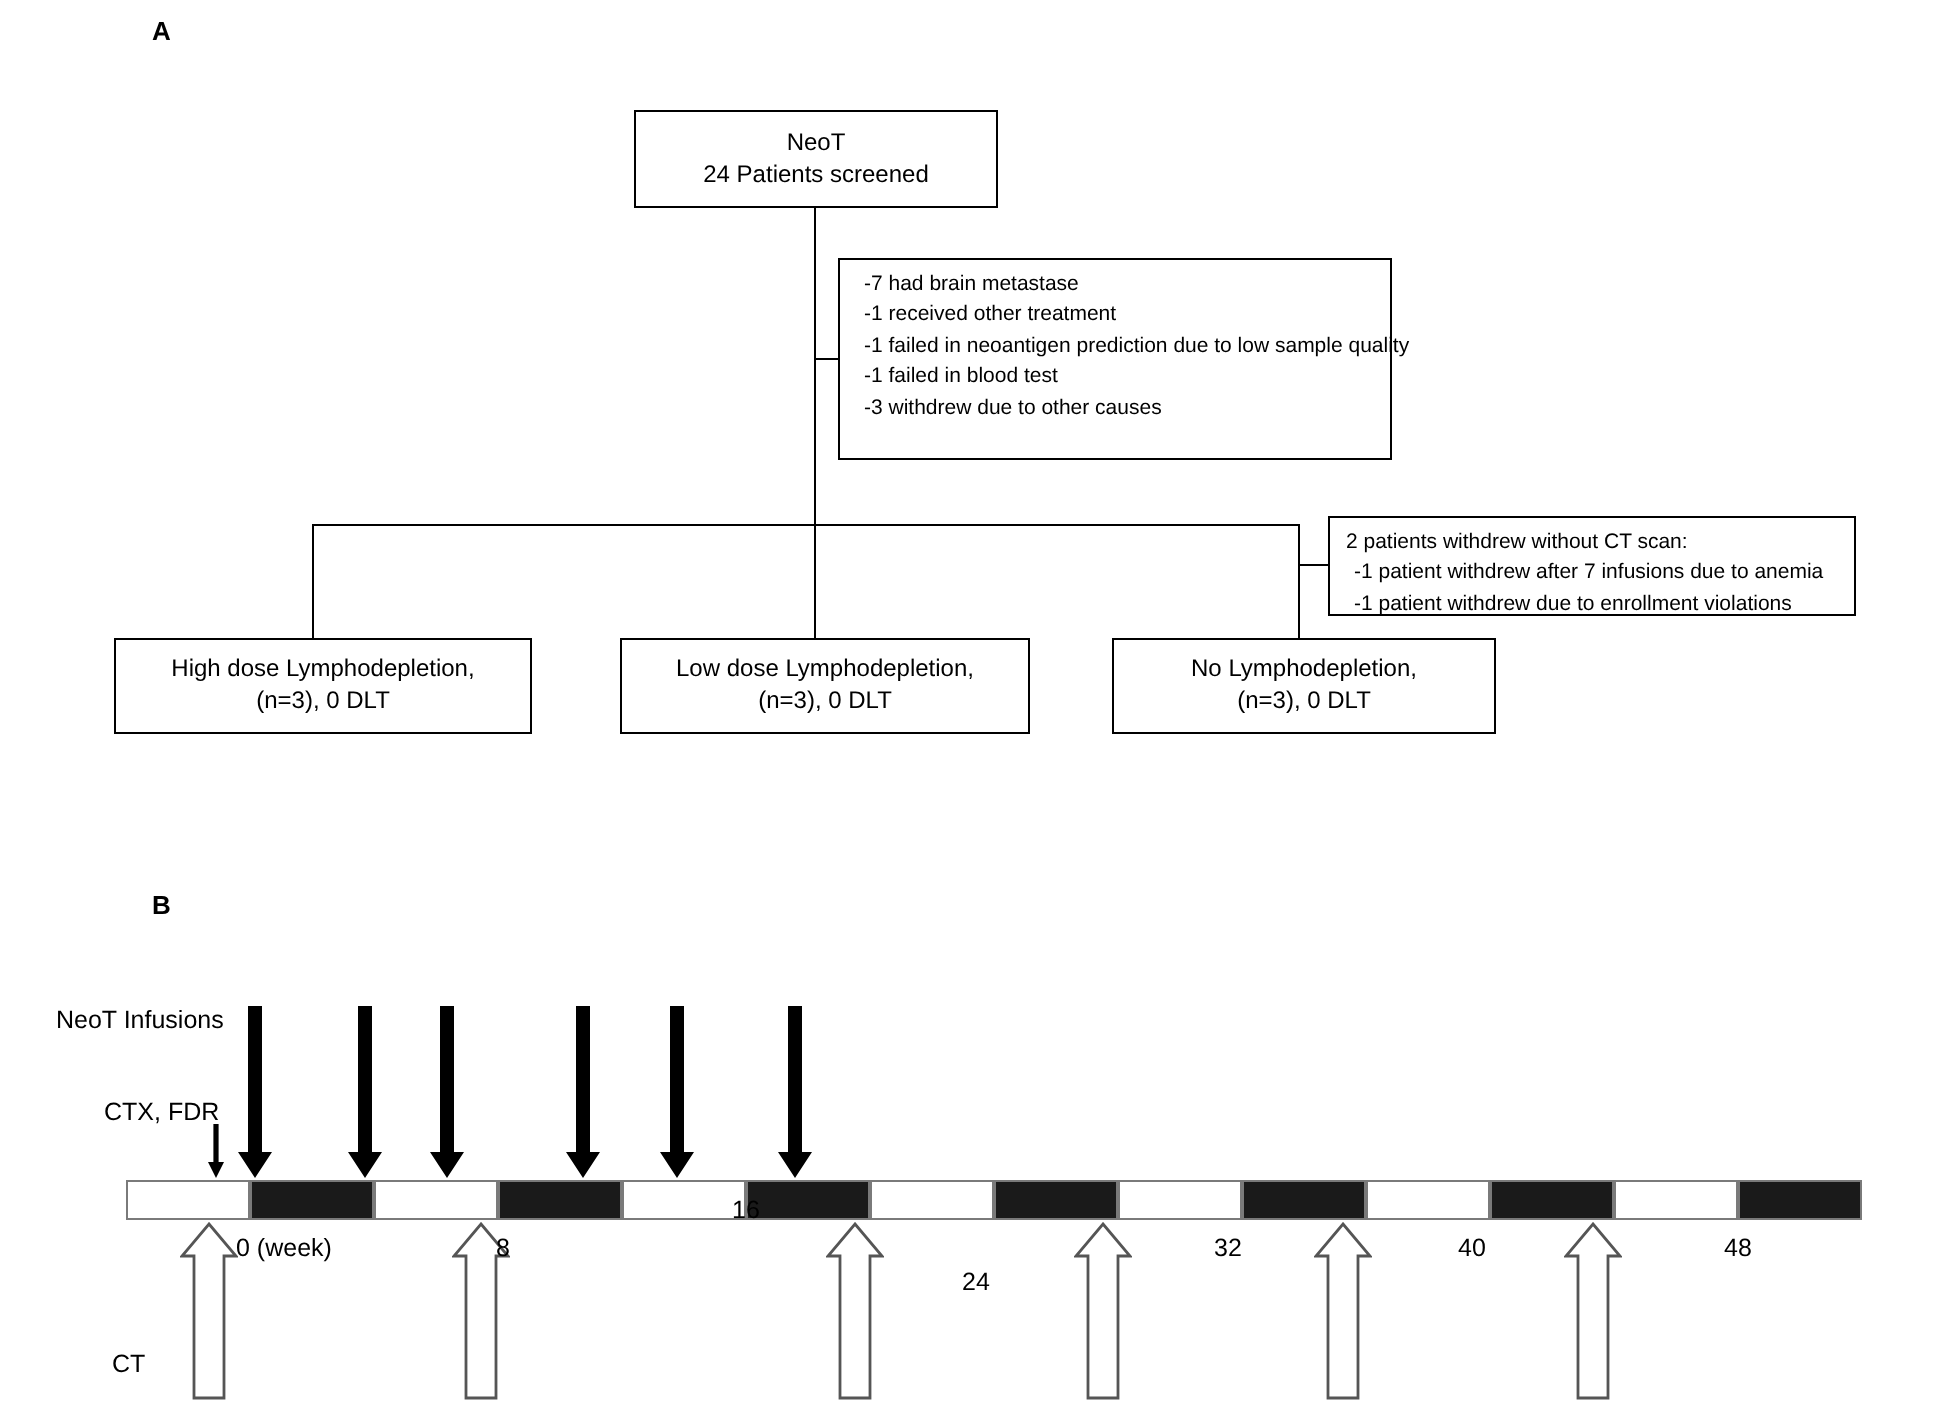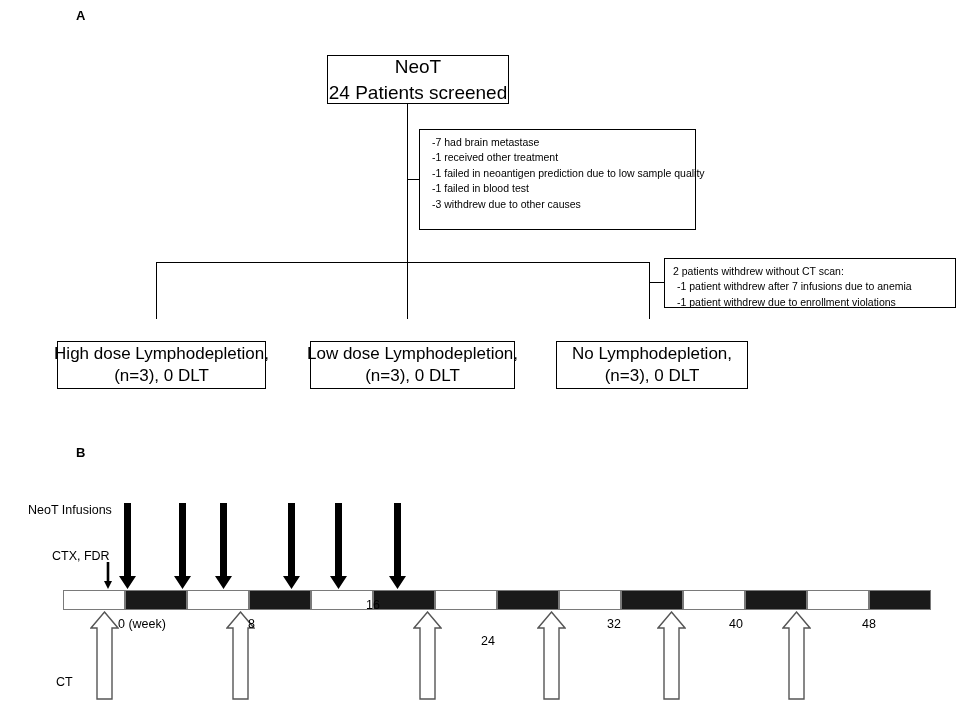--- a/index.html
+++ b/index.html
@@ -33,22 +33,22 @@
     background: #fff;
     box-sizing: border-box;
     display: flex;
     flex-direction: column;
     align-items: center;
     justify-content: center;
     text-align: center;
     line-height: 1.32;
   }
   .flow-box .ln { display: block; white-space: nowrap; }
-  .box-top       { font-size: 19px; margin-left: 10px; }
-  .box-outcome   { font-size: 17px; margin-top: 22px; }
+  .box-top       { font-size: 12px; }
+  .box-outcome   { font-size: 12px; }
   .note-box {
     position: absolute;
     border: 1.3px solid #000;
     background: #fff;
     box-sizing: border-box;
     padding: 5px 7px 5px 8px;
     font-size: 10.5px;
     line-height: 1.47;
     text-align: left;
   }
@@ -112,21 +112,21 @@
   </div>
 
   <div class="conn conn-h" style="left:156px; top:262px; width:494px;"></div>
 
   <div class="conn conn-v" style="left:156px; top:262px; height:57px;"></div>
   <div class="conn conn-v" style="left:407px; top:262px; height:57px;"></div>
   <div class="conn conn-v" style="left:649px; top:262px; height:57px;"></div>
 
   <div class="conn conn-h" style="left:649px; top:282px; width:16px;"></div>
 
-  <div class="note-box" style="left:664px; top:258px; width:292px; height:50px;">
+  <div class="note-box" style="left:664px; top:258px; width:264px; height:50px;">
     <span class="ln">2 patients withdrew without CT scan:</span>
     <span class="ln ind">-1 patient withdrew after 7 infusions due to anemia</span>
     <span class="ln ind">-1 patient withdrew due to enrollment violations</span>
   </div>
 
   <div class="flow-box box-outcome" style="left:57px; top:319px; width:209px; height:48px;">
     <span class="ln">High dose Lymphodepletion,</span>
     <span class="ln">(n=3), 0 DLT</span>
   </div>
 

